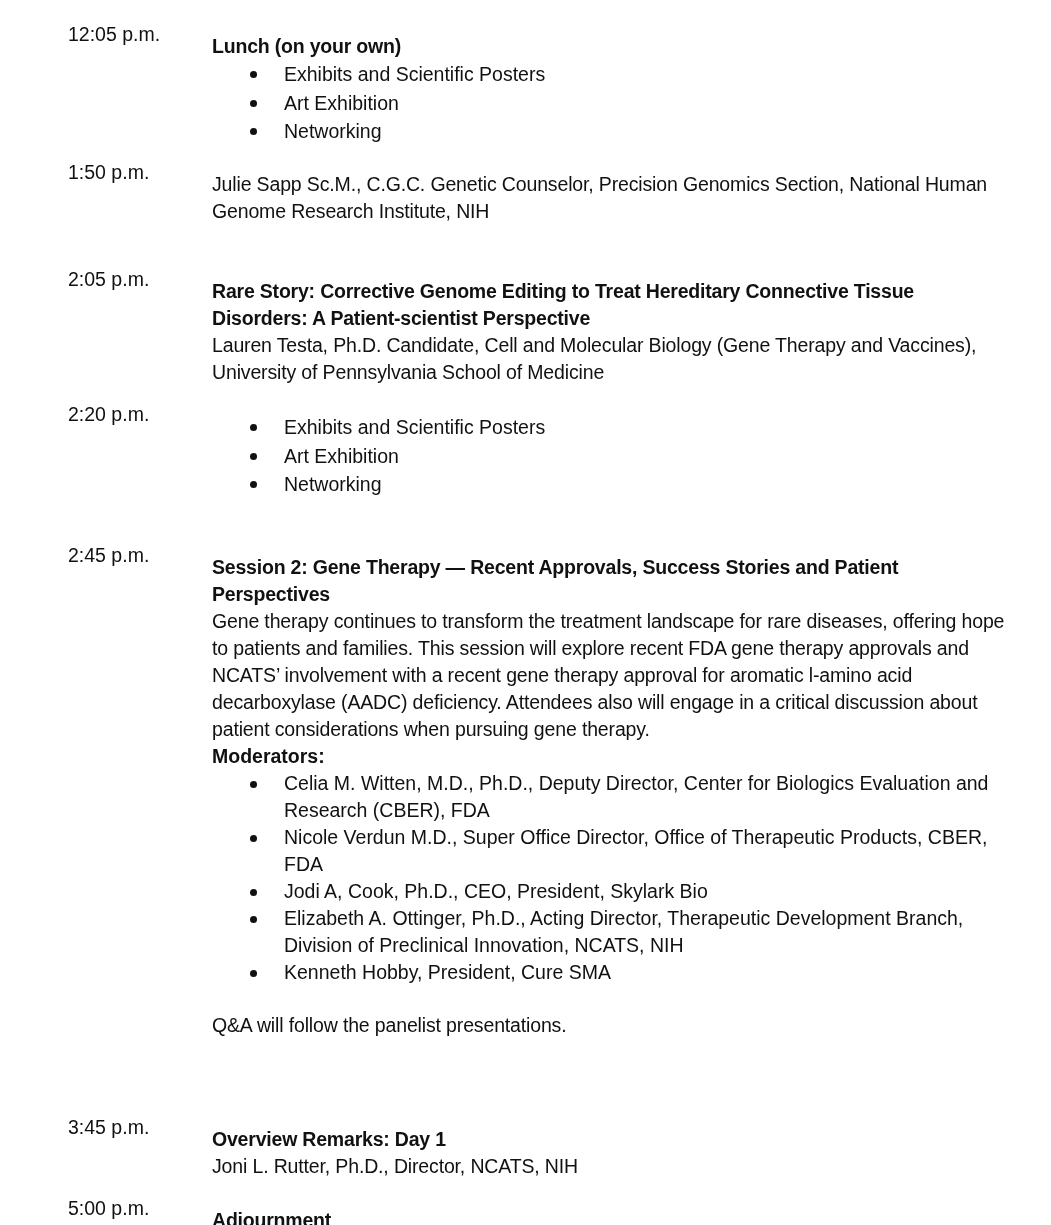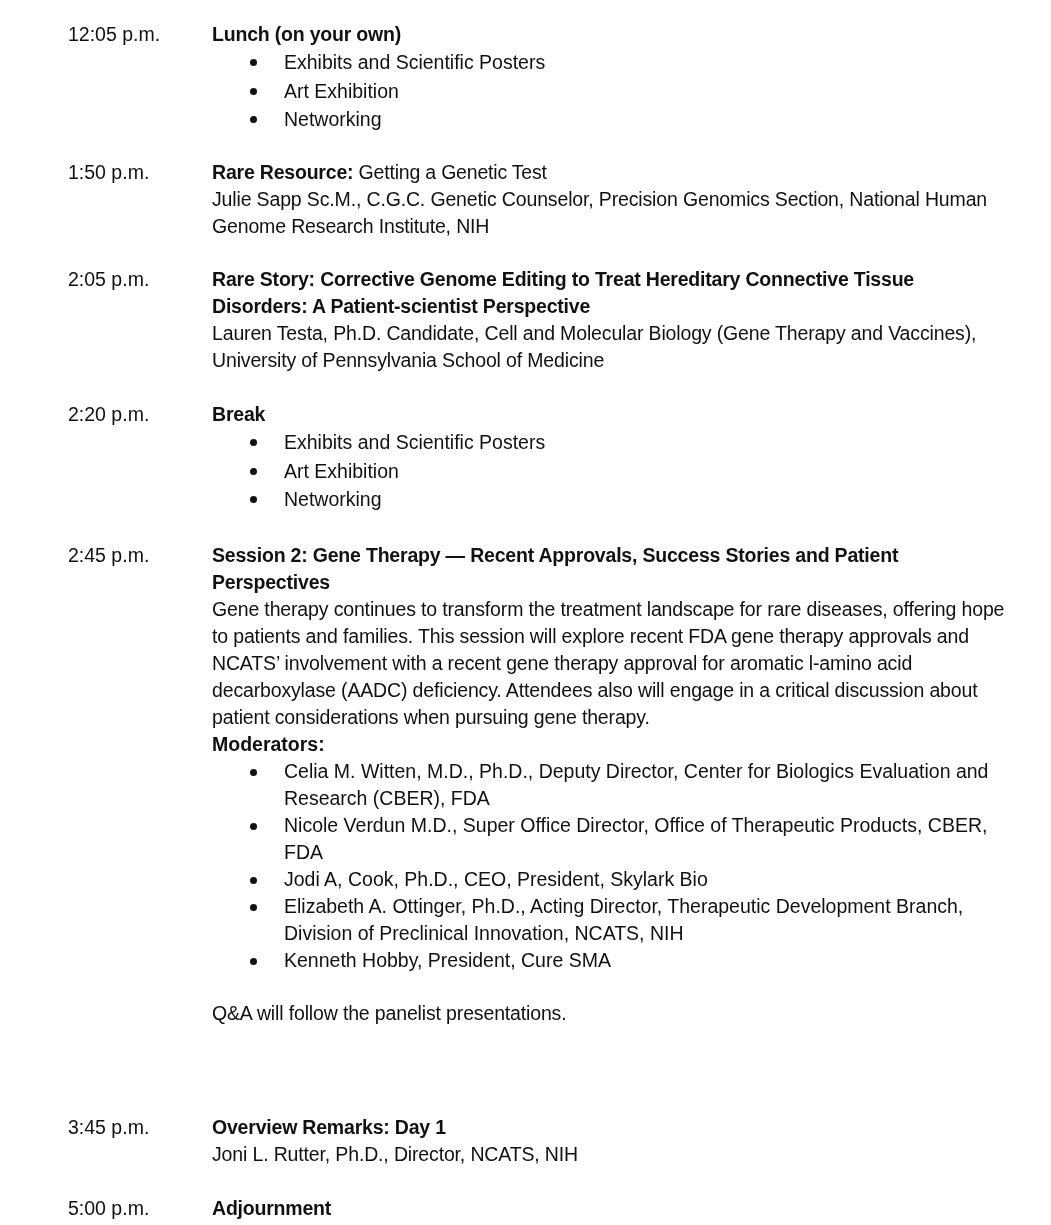--- a/index.html
+++ b/index.html
@@ -30,21 +30,21 @@
     }
     .time {
       position: absolute;
       left: 68px;
       top: 0;
       white-space: nowrap;
     }
     .content {
       position: absolute;
       left: 212px;
-      top: 0;
+      top: 12px;
       width: 800px;
     }
     .title {
       font-weight: bold;
       letter-spacing: -0.2px;
     }
     .title .normal {
       font-weight: normal;
     }
     ul.bullets {
@@ -90,37 +90,35 @@
         <li>Exhibits and Scientific Posters</li>
         <li>Art Exhibition</li>
         <li>Networking</li>
       </ul>
     </div>
   </div>
 
   <div class="entry" style="top:159px;">
     <span class="time">1:50 p.m.</span>
     <div class="content">
-      <div class="title"><span>Rare Resource:</span><span class="normal"> Getting a Genetic Test</span></div>
       <div class="desc">Julie Sapp Sc.M., C.G.C. Genetic Counselor, Precision Genomics Section, National Human Genome Research Institute, NIH</div>
     </div>
   </div>
 
   <div class="entry" style="top:266px;">
     <span class="time">2:05 p.m.</span>
     <div class="content">
       <div class="title">Rare Story: Corrective Genome Editing to Treat Hereditary Connective Tissue Disorders: A Patient-scientist Perspective</div>
       <div class="desc">Lauren Testa, Ph.D. Candidate, Cell and Molecular Biology (Gene Therapy and Vaccines), University of Pennsylvania School of Medicine</div>
     </div>
   </div>
 
   <div class="entry" style="top:401px;">
     <span class="time">2:20 p.m.</span>
     <div class="content">
-      <div class="title">Break</div>
       <ul class="bullets loose">
         <li>Exhibits and Scientific Posters</li>
         <li>Art Exhibition</li>
         <li>Networking</li>
       </ul>
     </div>
   </div>
 
   <div class="entry" style="top:542px;">
     <span class="time">2:45 p.m.</span>

